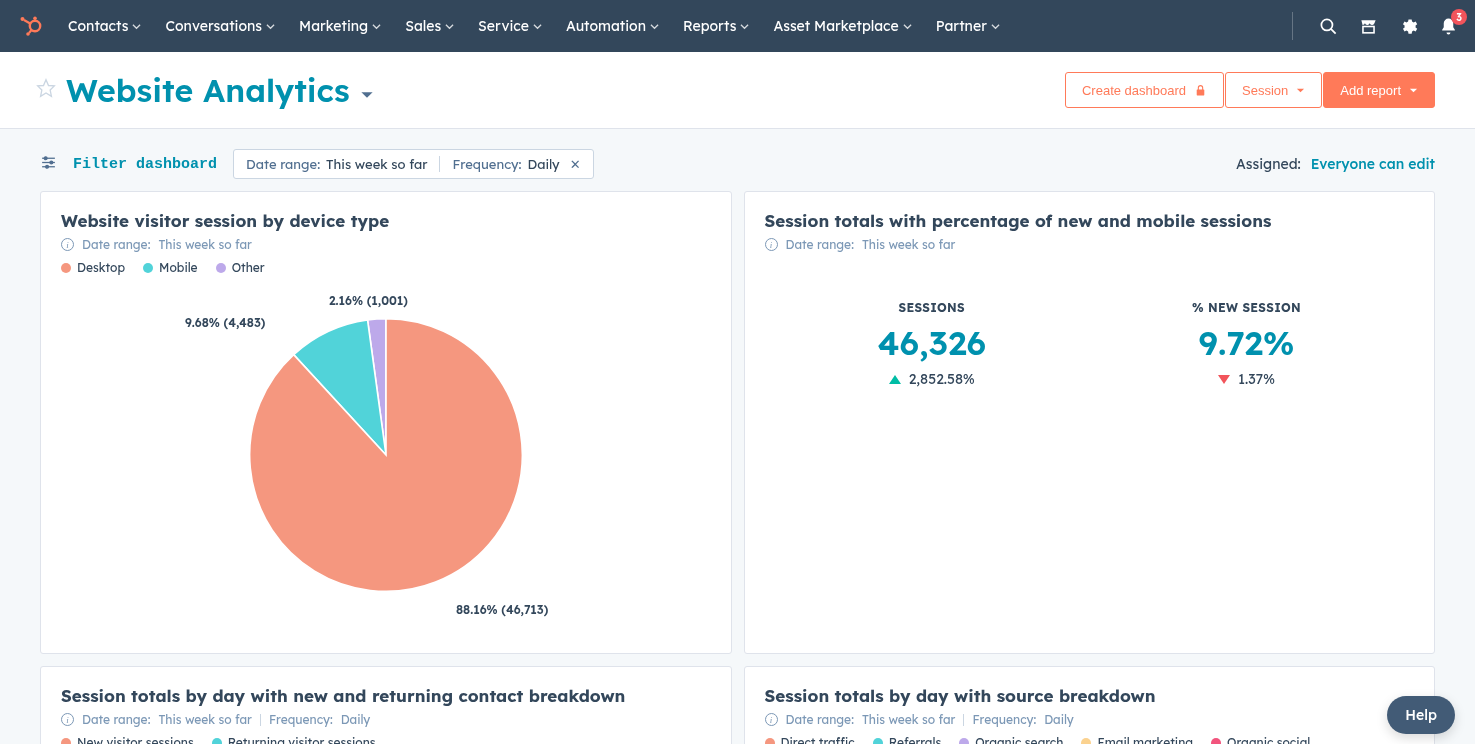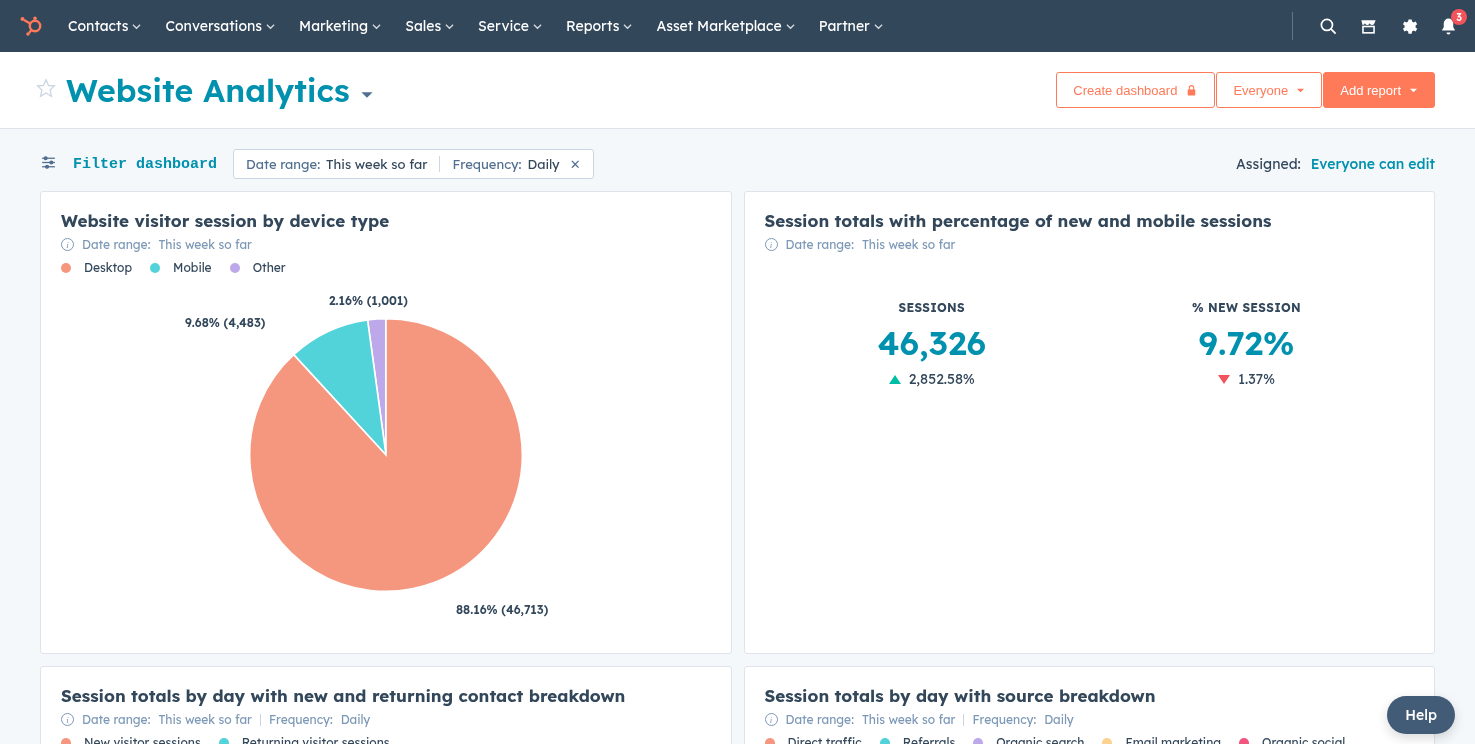--- a/index.html
+++ b/index.html
@@ -62,21 +62,21 @@
   .filterbar-right .link{color:var(--teal-dark);font-weight:500;cursor:pointer;margin-left:6px;}
 
   
   .grid{display:grid;grid-template-columns:1fr 1fr;gap:12px;padding:0 40px;}
   .card{background:var(--card-bg);border:1px solid var(--border-light);border-radius:3px;padding:18px 20px;}
   .card-title{font-size:17px;font-weight:700;color:var(--text);margin:0 0 6px;}
   .card-meta{font-size:12px;color:var(--text-light);display:flex;align-items:center;gap:8px;margin-bottom:8px;}
   .info-icon{width:13px;height:13px;border:1px solid var(--text-light);border-radius:50%;display:inline-flex;align-items:center;justify-content:center;font-size:9px;font-style:italic;font-family:Georgia,serif;color:var(--text-light);}
   .meta-sep{width:1px;height:12px;background:var(--border);}
   .legend{display:flex;flex-wrap:wrap;gap:18px;font-size:12px;color:var(--text);}
-  .legend-item{display:flex;align-items:center;gap:13px;}
+  .legend-item{display:flex;align-items:center;gap:6px;}
   .swatch{width:10px;height:10px;border-radius:50%;}
 
   
   .pie-wrap{position:relative;height:360px;display:flex;align-items:center;justify-content:center;}
   .pie-svg{width:300px;height:300px;}
   .pie-label{position:absolute;font-size:12px;font-weight:600;color:var(--text);white-space:nowrap;}
 
   
   .stats{display:flex;justify-content:space-around;padding:40px 10px;}
   .stat{text-align:center;}
@@ -135,20 +135,26 @@
           <path d="M1 3 L5 7 L9 3" stroke="#fff" stroke-width="1.4" fill="none"></path>
         </svg>
       </div>
     <div class="nav-item">
         <span>Service</span>
         <svg width="9" height="9" viewBox="0 0 10 10">
           <path d="M1 3 L5 7 L9 3" stroke="#fff" stroke-width="1.4" fill="none"></path>
         </svg>
       </div>
     <div class="nav-item">
+        <span>Automation</span>
+        <svg width="9" height="9" viewBox="0 0 10 10">
+          <path d="M1 3 L5 7 L9 3" stroke="#fff" stroke-width="1.4" fill="none"></path>
+        </svg>
+      </div>
+    <div class="nav-item">
         <span>Reports</span>
         <svg width="9" height="9" viewBox="0 0 10 10">
           <path d="M1 3 L5 7 L9 3" stroke="#fff" stroke-width="1.4" fill="none"></path>
         </svg>
       </div>
     <div class="nav-item">
         <span>Asset Marketplace</span>
         <svg width="9" height="9" viewBox="0 0 10 10">
           <path d="M1 3 L5 7 L9 3" stroke="#fff" stroke-width="1.4" fill="none"></path>
         </svg>
@@ -203,21 +209,21 @@
     </span>
   </div>
   <div class="header-right">
     <button class="btn">
       <span>Create dashboard</span>
       <svg class="lock" width="13" height="13" viewBox="0 0 24 24">
           <path d="M7 10V7a5 5 0 0110 0v3h1a1 1 0 011 1v9a1 1 0 01-1 1H6a1 1 0 01-1-1v-9a1 1 0 011-1h1zm2 0h6V7a3 3 0 00-6 0v3z"></path>
         </svg>
     </button>
     <button class="btn">
-      <span>Everyone</span>
+      <span>Session</span>
       <svg class="caret" width="9" height="9" viewBox="0 0 10 10">
           <path d="M1 3 L5 7 L9 3 Z"></path>
         </svg>
     </button>
     <button class="btn btn-solid">
       <span>Add report</span>
       <svg class="caret" width="9" height="9" viewBox="0 0 10 10">
           <path d="M1 3 L5 7 L9 3 Z"></path>
         </svg>
     </button>

